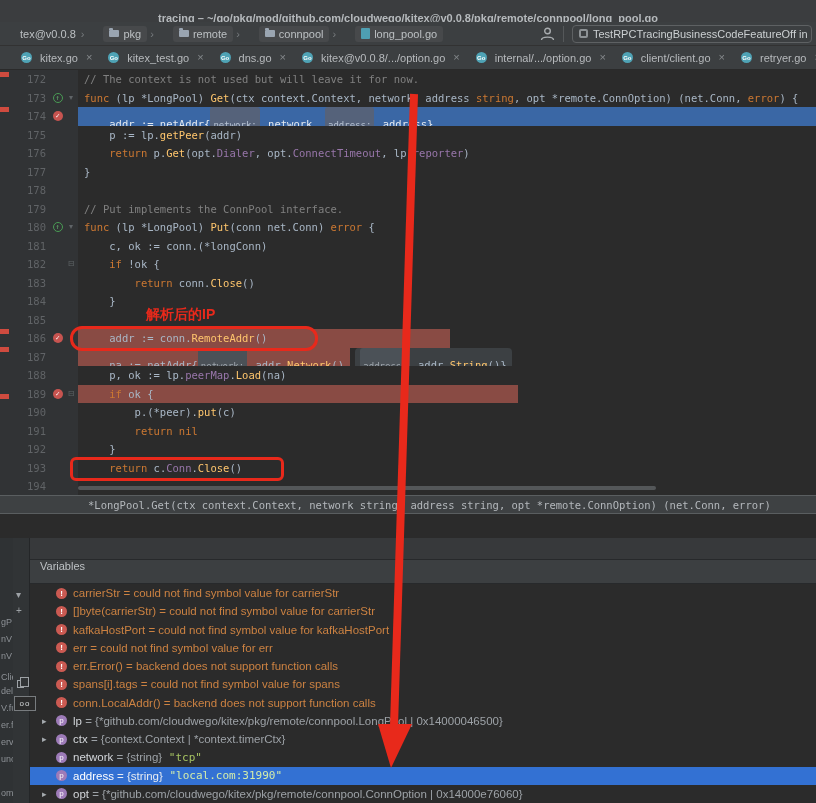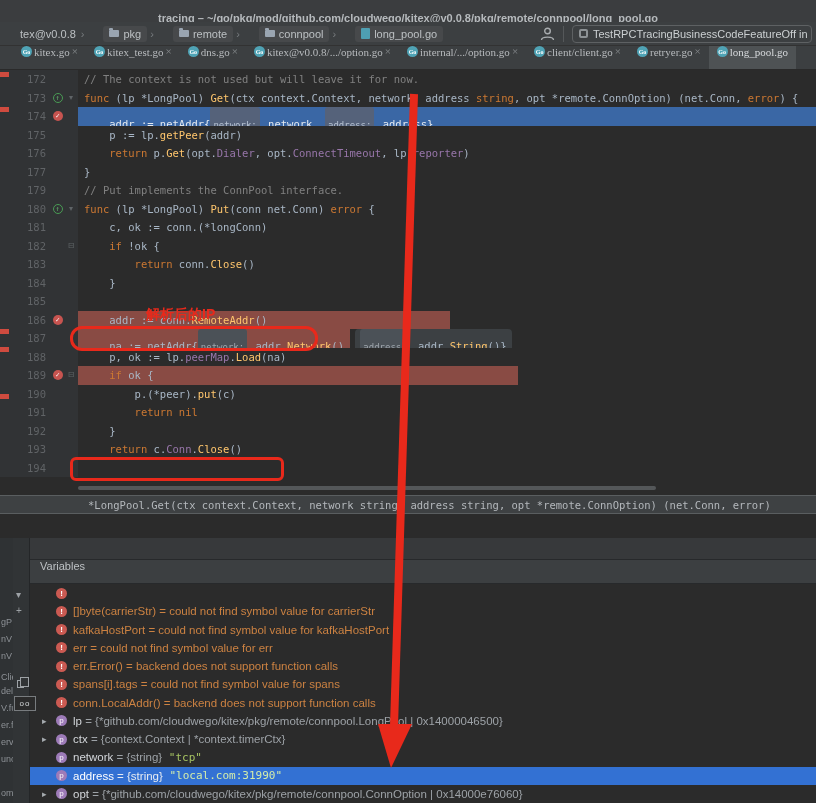--- a/index.html
+++ b/index.html
@@ -28,21 +28,21 @@
   .icon-gofile{width:9px;height:11px;background:#4e9fb2;border-radius:1px;display:inline-block;}
   .nav-right{margin-left:auto;display:flex;align-items:center;gap:8px;}
   .nav-sep{width:1px;height:16px;background:#55585a;}
   .run-config{display:flex;align-items:center;gap:5px;border:1px solid #5e6163;border-radius:4px;
     padding:2px 8px 2px 6px;color:#ccd0d2;font-size:11px;max-width:240px;white-space:nowrap;overflow:hidden;}
   .run-icon{width:9px;height:9px;border:2px solid #8d9295;border-radius:2px;flex:0 0 9px;}
 
   
   .tabbar{position:absolute;left:0;top:46px;width:816px;height:24px;background:#3c3f41;
     border-bottom:1px solid #2a2a2a;display:flex;align-items:stretch;padding-left:13px;}
-  .tab{display:flex;gap:2px;padding:0 8px;font-size:11px;color:#b7babd;white-space:nowrap;font-family:Liberation Serif, serif;}
+  .tab{display:flex;align-items:center;gap:8px;padding:0 8px;font-size:11px;color:#b7babd;white-space:nowrap;}
   .tab.active{background:#4e5254;color:#d7dadd;}
   .goicon{width:11px;height:11px;border-radius:50%;background:#4fa3b5;color:#fff;font-size:6px;
     font-weight:bold;display:flex;align-items:center;justify-content:center;flex:0 0 11px;}
   .tab-close{color:#85898c;font-size:11px;line-height:1;}
 
   
   .editor{position:absolute;left:0;top:70px;width:816px;height:425px;background:#2b2b2b;
     font-family:"DejaVu Sans Mono",monospace;font-size:10.5px;overflow:hidden;}
   .line{display:flex;height:18.5px;line-height:18.5px;}
   .line.exec{background:var(--exec);}
@@ -256,20 +256,28 @@
         <div class="line">
           <div class="gutter">
             <span class="lnum">177</span>
             <span class="gico"></span>
             <span class="gfold"></span>
           </div>
           <div class="code"><span class="d">}</span></div>
         </div>
         <div class="line">
           <div class="gutter">
+            <span class="lnum">178</span>
+            <span class="gico"></span>
+            <span class="gfold"></span>
+          </div>
+          <div class="code"></div>
+        </div>
+        <div class="line">
+          <div class="gutter">
             <span class="lnum">179</span>
             <span class="gico"></span>
             <span class="gfold"></span>
           </div>
           <div class="code"><span class="cmt">// Put implements the ConnPool interface.</span></div>
         </div>
         <div class="line">
           <div class="gutter">
             <span class="lnum">180</span>
             <span class="gico">
@@ -436,20 +444,21 @@
     <div class="glasses">oo</div>
     <div class="dbg-main">
       <div class="dbg-strip"></div>
       <div class="vars-header">
         <span>Variables</span>
       </div>
       <div class="vars-list">
           <div class="vrow">
             <span class="vchev"></span>
             <span class="err-ico">!</span>
+            <span class="verr-text">carrierStr = could not find symbol value for carrierStr</span>
           </div>
           <div class="vrow">
             <span class="vchev"></span>
             <span class="err-ico">!</span>
             <span class="verr-text">[]byte(carrierStr) = could not find symbol value for carrierStr</span>
           </div>
           <div class="vrow">
             <span class="vchev"></span>
             <span class="err-ico">!</span>
             <span class="verr-text">kafkaHostPort = could not find symbol value for kafkaHostPort</span>

